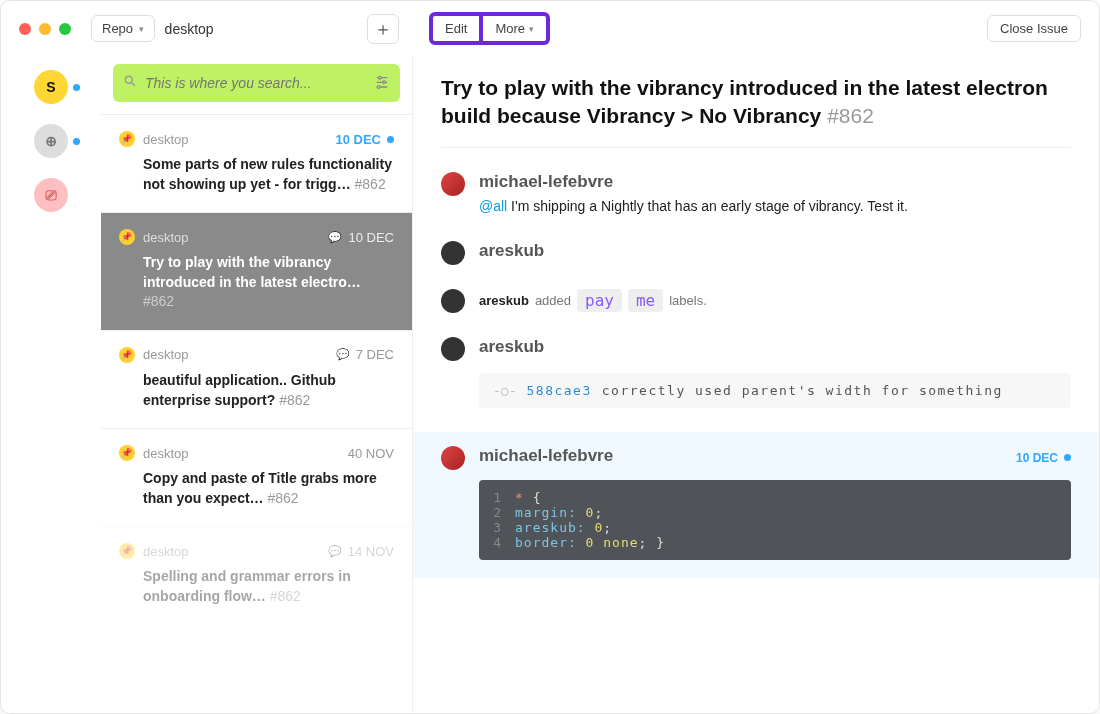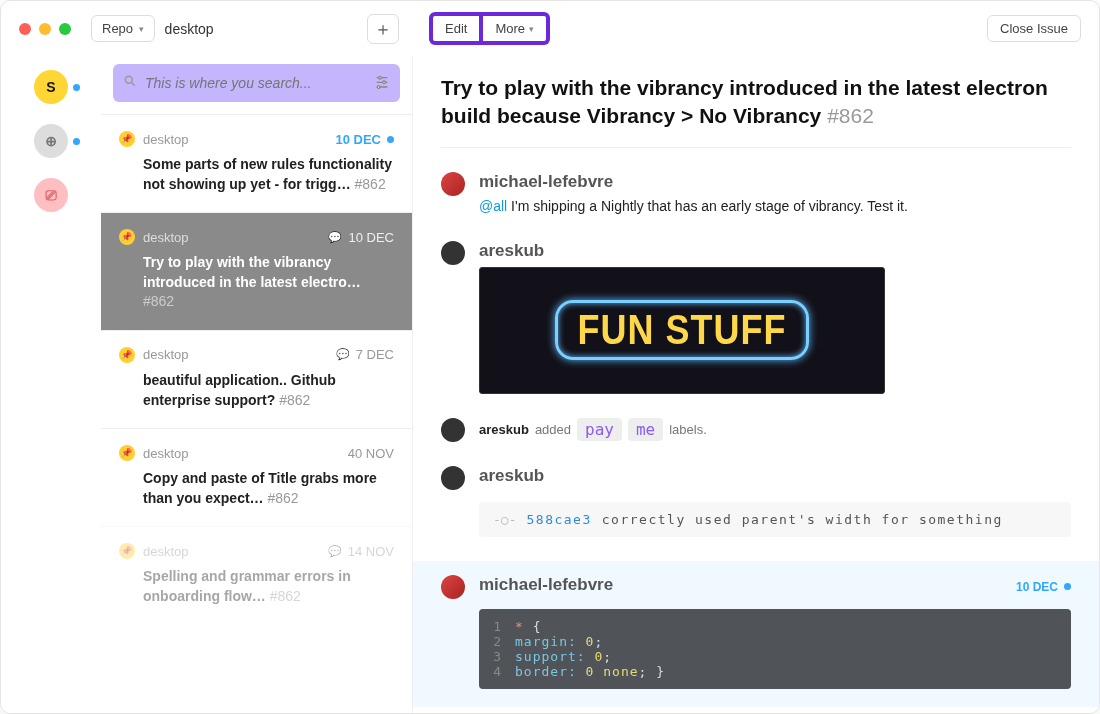--- a/index.html
+++ b/index.html
@@ -64,21 +64,21 @@
   font-size: 14px; font-weight: 700;
 }
 .rail-dot {
   position: absolute; right: -12px; top: 14px; width: 7px; height: 7px; border-radius: 50%; background: #32a7ff;
 }
 .issue-list {
   width: 312px; border-right: 1px solid #eee; display: flex; flex-direction: column; overflow: hidden;
 }
 .search-wrap { padding: 8px 12px 12px 12px; }
 .search-box {
-  background: #c4b5fd; border-radius: 6px; height: 38px;
+  background: #bef264; border-radius: 6px; height: 38px;
   display: flex; align-items: center; padding: 0 10px; gap: 8px; color: #9a9a9a;
 }
 .search-box input {
   flex: 1; border: none; background: transparent; font-size: 14px; font-style: italic; color: #666; outline: none;
 }
 .issue-cards { flex: 1; overflow-y: auto; }
 .issue-card {
   padding: 16px 18px 18px 18px; border-top: 1px solid #eee; cursor: pointer; position: relative;
 }
 .issue-card.selected { background: #8a8a8a; color: #fff; }
@@ -310,25 +310,20 @@
           <div class="comment-text">
             <span class="mention">@all</span><span> I'm shipping a Nightly that has an early stage of vibrancy. Test it.</span>
           </div>
         </div>
       </div>
 
       <div class="comment-row">
         <div class="avatar" style="background:#333"></div>
         <div class="comment-body">
           <div class="comment-author">areskub</div>
-          <div class="image-box">
-            <div class="neon-frame">
-              <div class="neon-text">FUN STUFF</div>
-            </div>
-          </div>
         </div>
       </div>
 
       <div class="event-row">
         <div class="avatar" style="background:#333"></div>
         <div class="event-text">
           <span class="author">areskub</span>
           <span>added</span>
           <span class="label-chip">pay</span>
           <span class="label-chip">me</span>
@@ -361,21 +356,21 @@
             <div class="code-line">
               <div class="line-num">1</div>
               <div class="code-content"><span class="sel">*</span><span class="punct"> {</span></div>
             </div>
             <div class="code-line">
               <div class="line-num">2</div>
               <div class="code-content"><span class="prop">  margin:</span><span> 0</span><span class="punct">;</span></div>
             </div>
             <div class="code-line">
               <div class="line-num">3</div>
-              <div class="code-content"><span class="prop">  support:</span><span> 0</span><span class="punct">;</span></div>
+              <div class="code-content"><span class="prop">  areskub:</span><span> 0</span><span class="punct">;</span></div>
             </div>
             <div class="code-line">
               <div class="line-num">4</div>
               <div class="code-content"><span class="prop">  border:</span><span> 0 none</span><span class="punct">;  }</span></div>
             </div>
           </div>
       </div>
 
       <div class="input-row">
         

